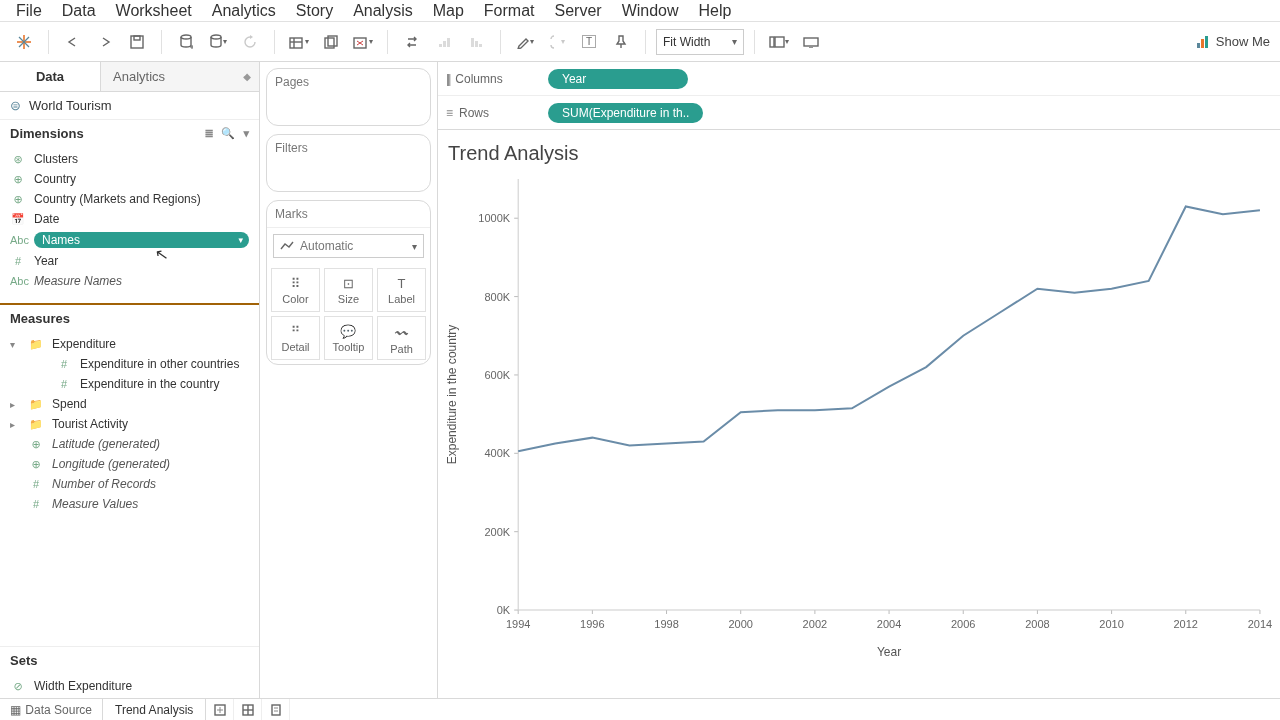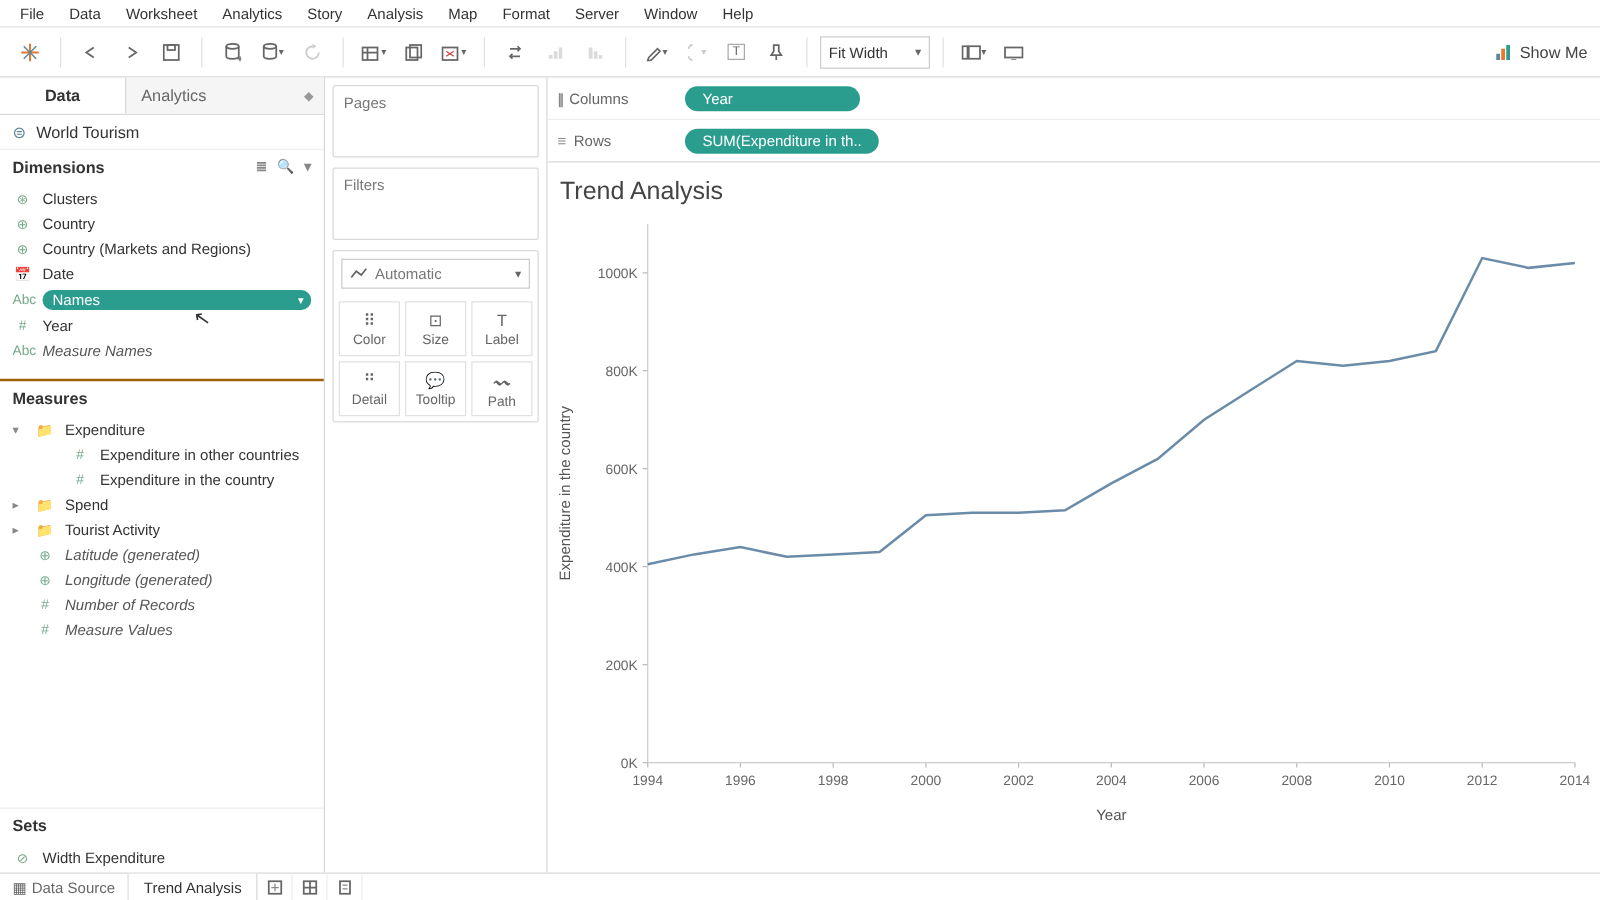--- a/index.html
+++ b/index.html
@@ -1,17 +1,17 @@
 <!DOCTYPE html>
 <html><head>
 <meta charset="utf-8">
 <style>
   * { box-sizing: border-box; margin: 0; padding: 0; font-family: -apple-system, "Segoe UI", Arial, sans-serif; }
   body { width: 1280px; height: 720px; background: #fff; overflow: hidden; color: #333; }
-  .menubar { height: 22px; display: flex; align-items: center; padding: 0 6px; font-size: 12px; border-bottom: 1px solid #e1e1e1; }
+  .menubar { height: 22px; display: flex; align-items: center; padding: 0 6px; font-size: 16px; border-bottom: 1px solid #e1e1e1; }
   .menubar span { padding: 2px 10px; cursor: default; }
   .toolbar { height: 40px; display: flex; align-items: center; padding: 0 10px; border-bottom: 1px solid #d9d9d9; gap: 4px; }
   .toolbar .btn { width: 28px; height: 28px; display:flex; align-items:center; justify-content:center; border-radius:2px; color:#555; }
   .toolbar .sep { width:1px; height:24px; background:#e1e1e1; margin:0 6px; }
   .fit-select { height:26px; border:1px solid #ccc; font-size:12px; padding:0 20px 0 6px; width:88px; display:flex; align-items:center; position:relative; }
   .fit-select::after { content:"▾"; position:absolute; right:6px; font-size:10px; color:#666; }
   .showme { margin-left:auto; display:flex; align-items:flex-end; gap:6px; font-size:13px; color:#444; }
 
   .main { display:flex; height: 636px; }
   
@@ -32,21 +32,21 @@
   .field .ico { width:16px; text-align:center; font-size:11px; color:#7a8; }
   .field.italic .lbl { font-style:italic; color:#555; }
   .pill-selected { background:#2a9d8f; color:#fff; border-radius:10px; padding:1px 8px; flex:1; display:flex; align-items:center; font-size:12px; position:relative;}
   .pill-selected::after { content:"▾"; position:absolute; right:6px; font-size:9px; }
   .field .tree { width:10px; color:#888; font-size:10px; }
   .indent { width:20px; }
   .sets { margin-top:auto; }
 
   
   .shelves { width: 178px; border-right:1px solid #d9d9d9; padding:6px; display:flex; flex-direction:column; gap:8px; font-size:12px; color:#777;}
-  .card { border:1px solid #d9d9d9; border-radius:2px; }
+  .card { border:1px solid #d9d9d9; border-radius:12px; }
   .card .title { padding:6px 8px; }
   .pages, .filters { height:58px; }
   .marks { }
   .marks .title { border-bottom:1px solid #eee; }
   .mark-type { margin:6px; border:1px solid #ccc; height:24px; display:flex; align-items:center; padding:0 6px; gap:6px; position:relative;}
   .mark-type::after { content:"▾"; position:absolute; right:6px; font-size:10px; color:#666; }
   .mark-grid { display:grid; grid-template-columns:repeat(3,1fr); gap:4px; padding:4px; }
   .mark-cell { border:1px solid #e1e1e1; height:44px; display:flex; flex-direction:column; align-items:center; justify-content:center; gap:2px; font-size:11px; color:#666;}
 
   
@@ -346,20 +346,21 @@
   </div>
 
   <div class="shelves">
     <div class="card pages">
         <div class="title">Pages</div>
       </div>
     <div class="card filters">
         <div class="title">Filters</div>
       </div>
     <div class="card marks">
+      <div class="title">Marks</div>
       <div class="mark-type">
         <svg width="14" height="10">
             <path d="M1 8 l4 -5 4 3 4 -5" class="icon-stroke"></path>
           </svg>
         <span>Automatic</span>
       </div>
       <div class="mark-grid" id="mark-grid">
           <div class="mark-cell">
             <div style="font-size: 13px;">⠿</div>
             <div>Color</div>

